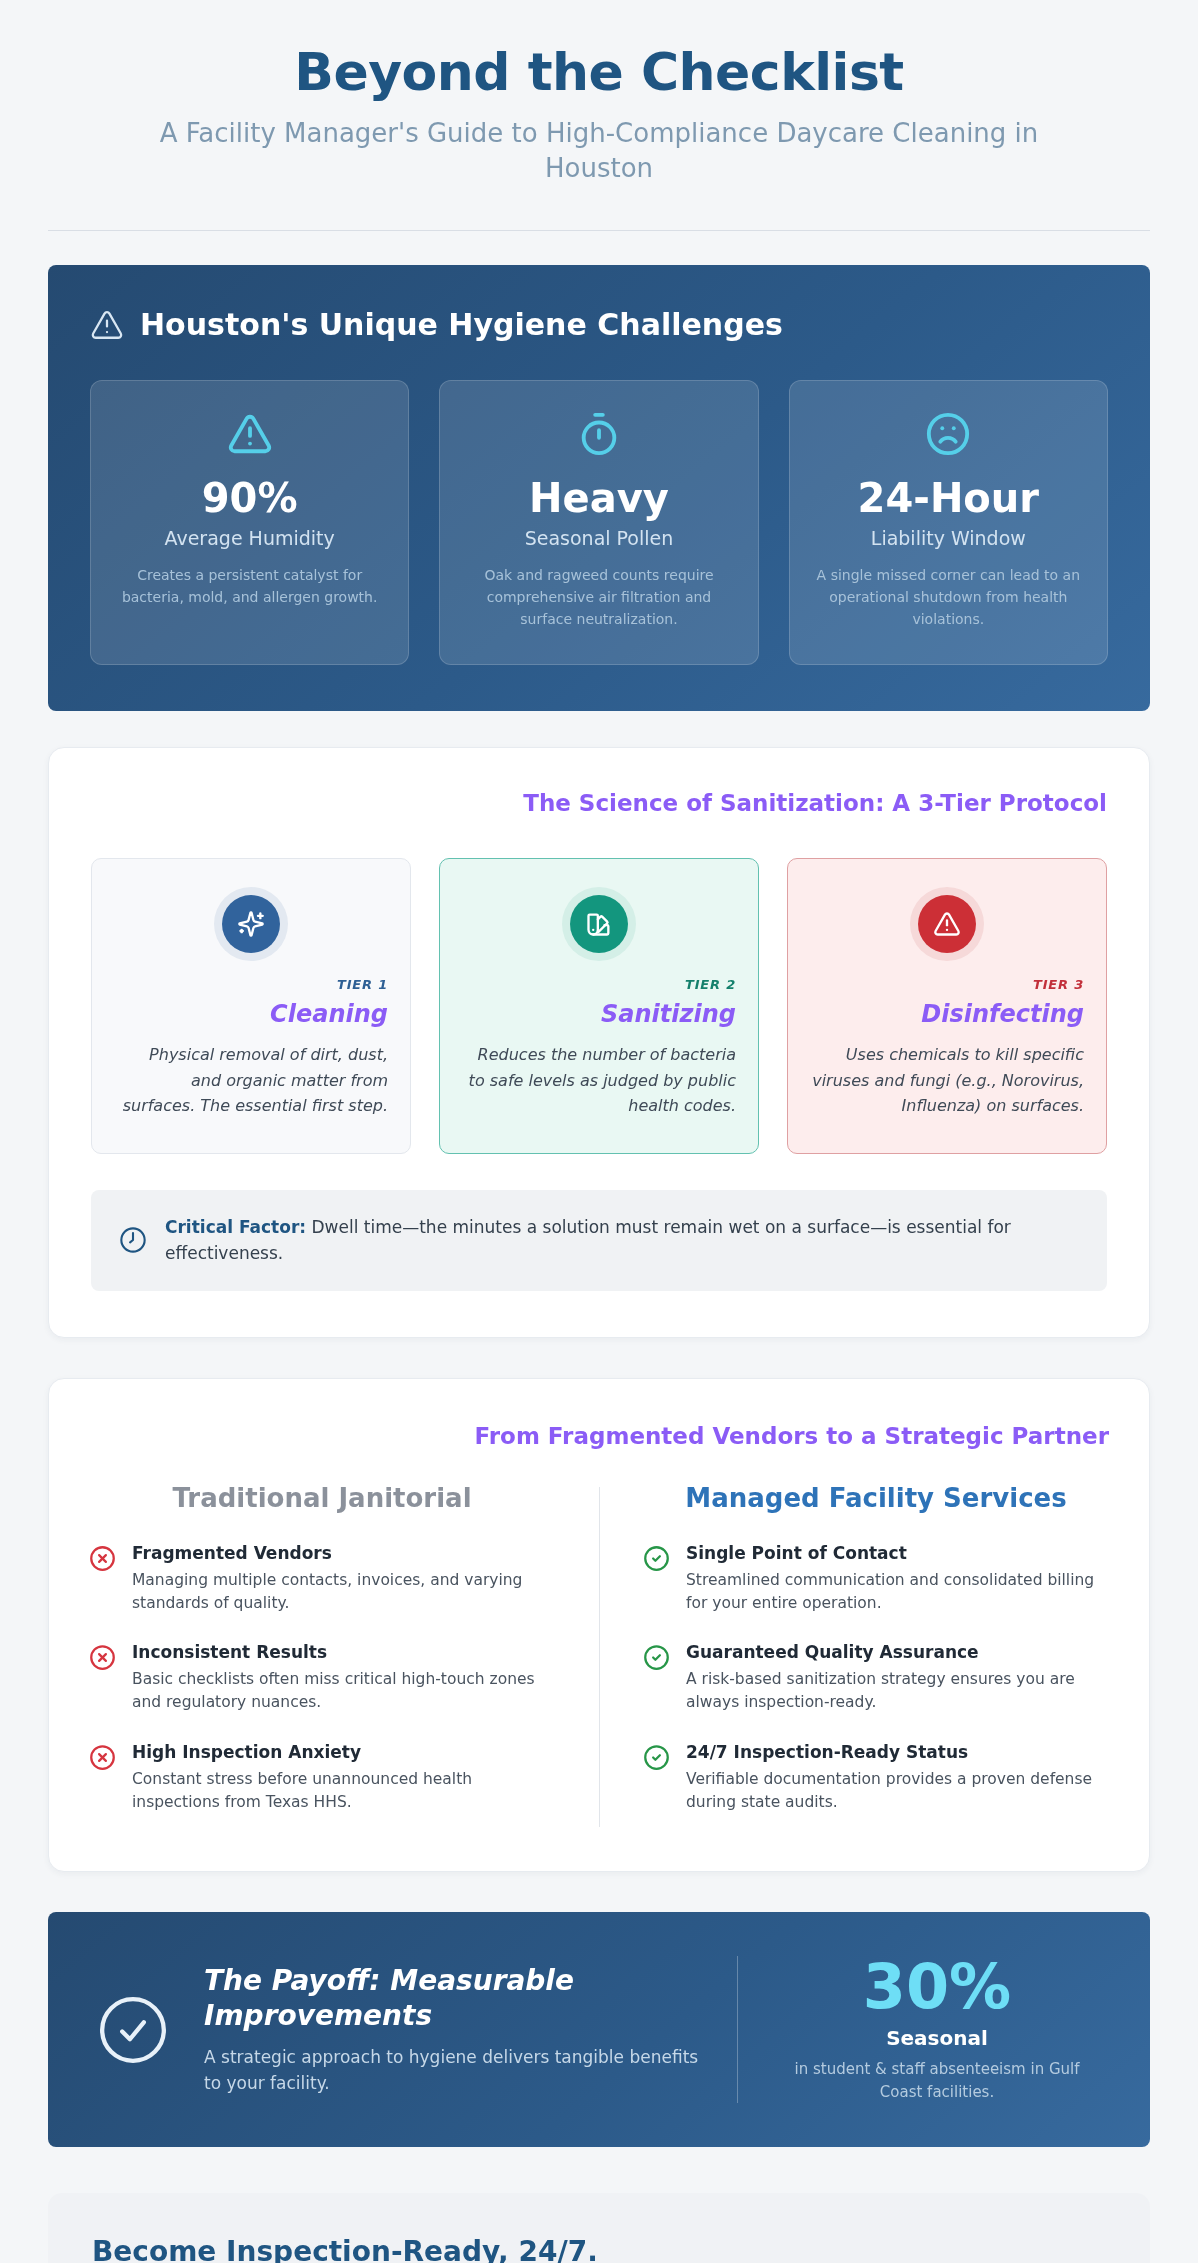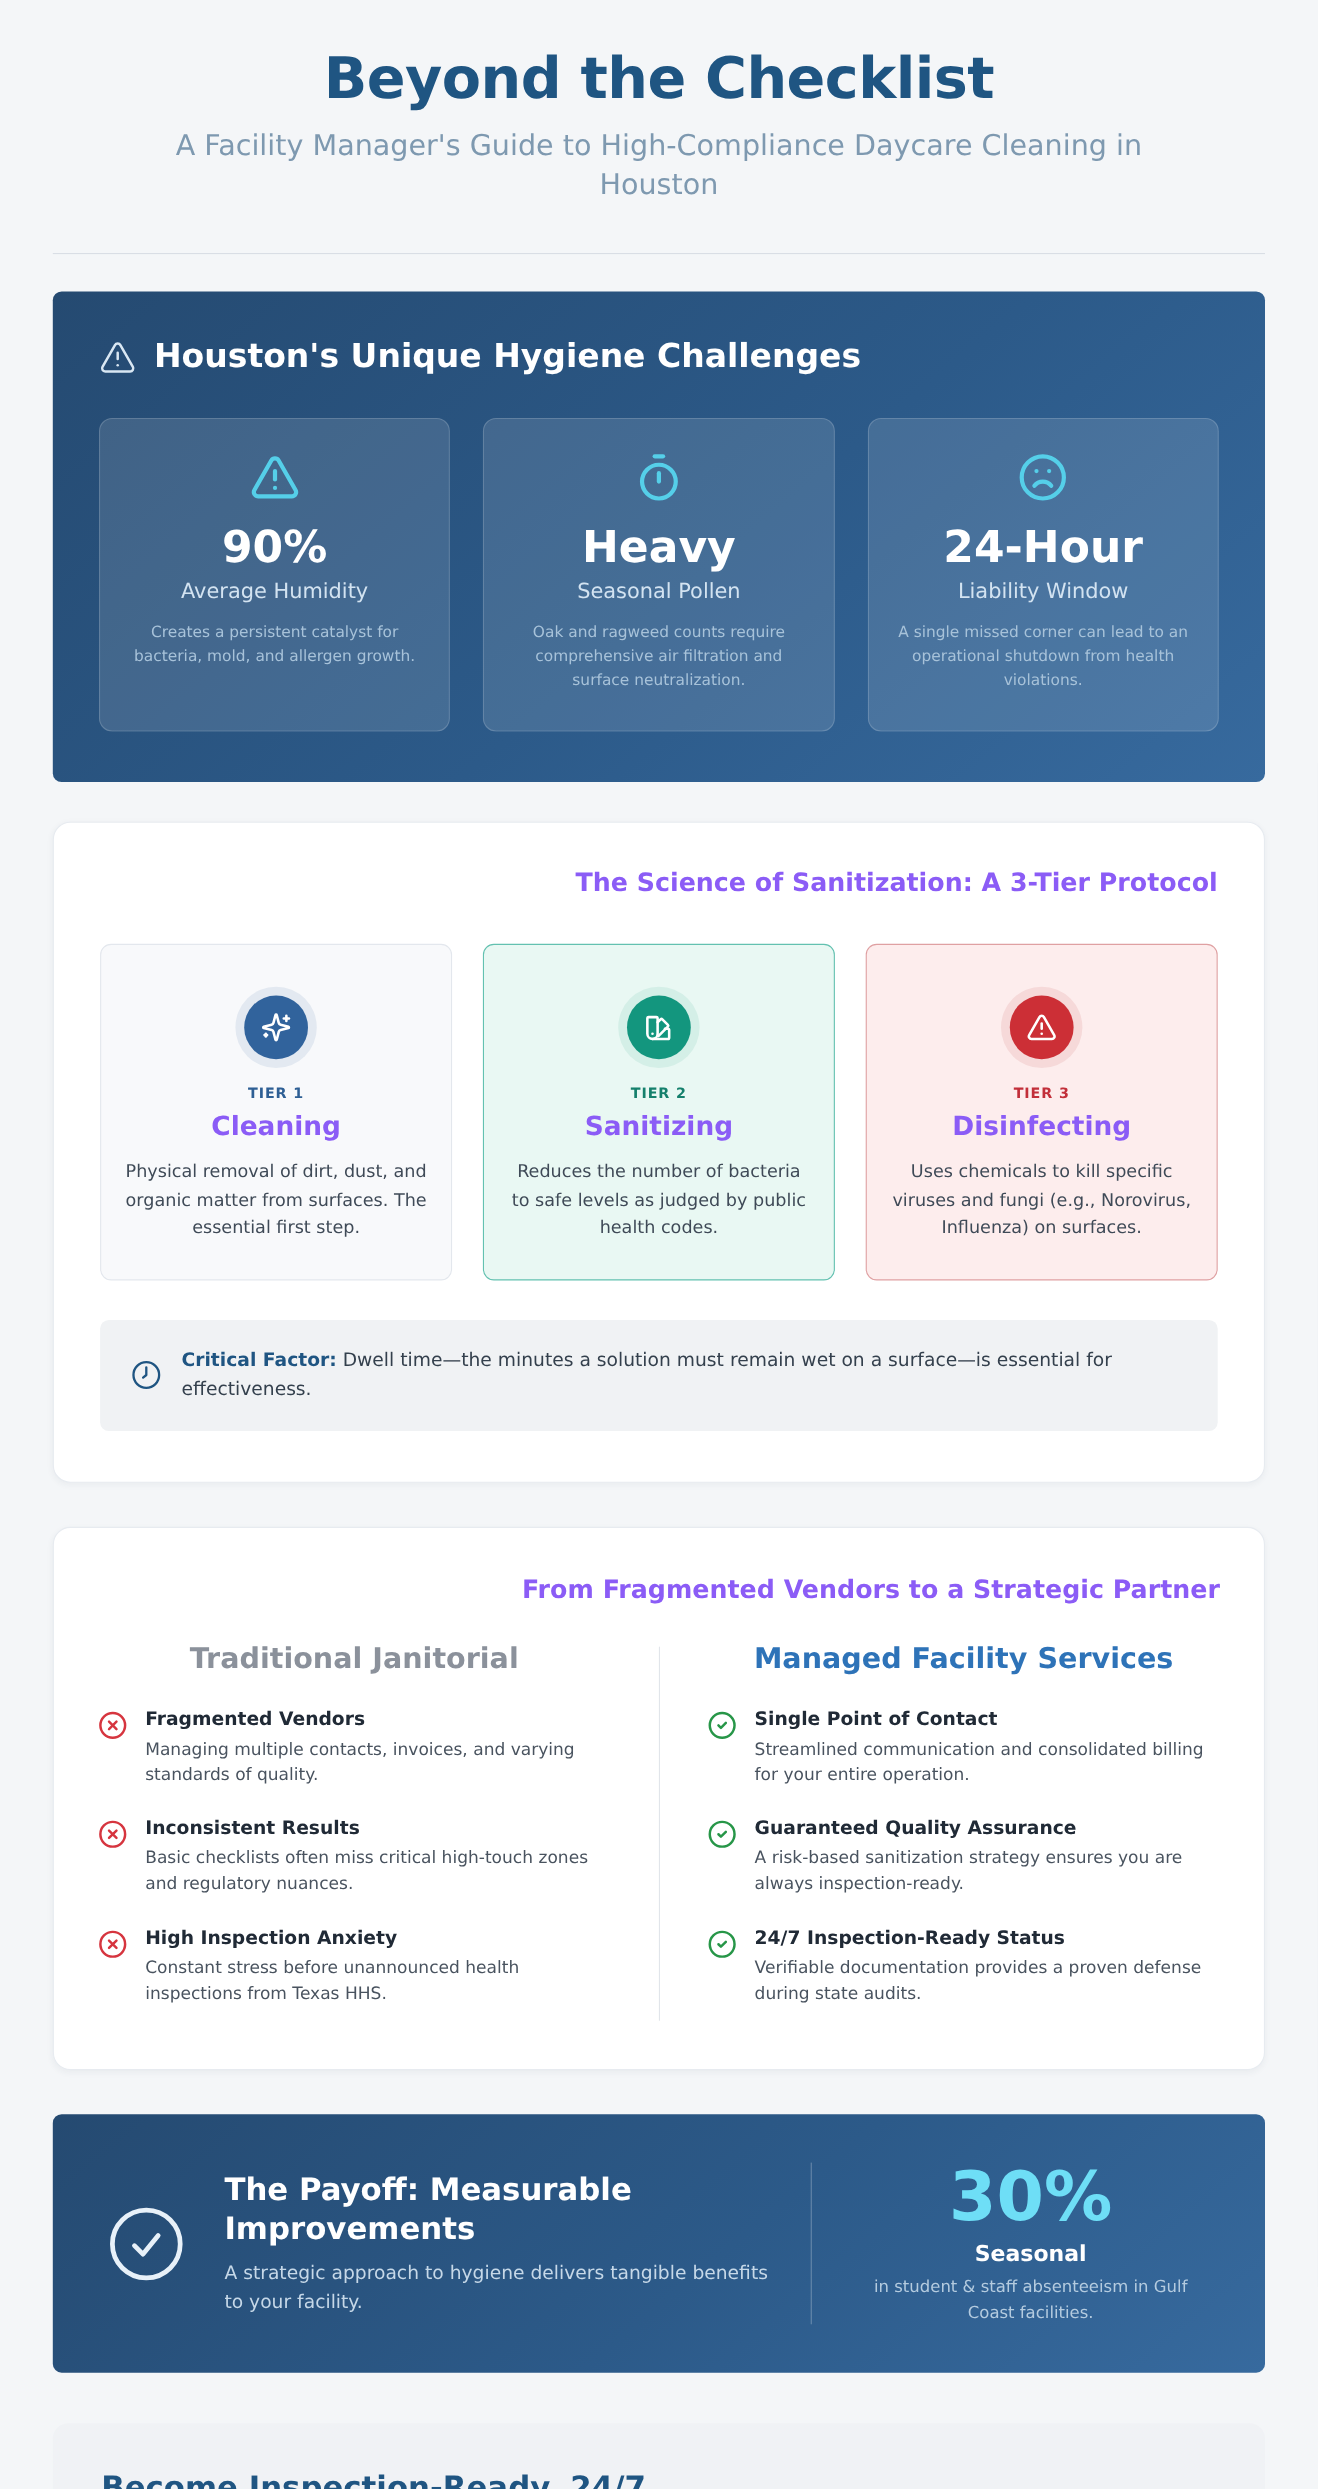--- a/index.html
+++ b/index.html
@@ -44,21 +44,21 @@
   
   .white-card {
     background: #ffffff; border: 1px solid #e7ebf0; border-radius: 16px;
     box-shadow: 0 2px 6px rgba(30,50,80,0.05);
   }
   .section-title { font-size: 23px; font-weight: bold; color: #8b5cf6; text-align: right; }
 
   
   .protocol { margin-top: 36px; padding: 42px 42px 46px; }
   .tier-grid { display: grid; grid-template-columns: repeat(3, 1fr); gap: 28px; margin-top: 42px; }
-  .tier-card { border-radius: 10px; padding: 40px 22px 34px; text-align: center; border: 1px solid; }
+  .tier-card { border-radius: 10px; padding: 30px 22px 34px; text-align: right; border: 1px solid; font-style: italic; }
   .tier-1 { background: #f8f9fb; border-color: #e3e7ed; }
   .tier-2 { background: #e9f8f3; border-color: #63c1b0; }
   .tier-3 { background: #fdeded; border-color: #dfa0a2; }
   .tier-circle {
     width: 58px; height: 58px; border-radius: 50%; margin: 6px auto 0;
     display: flex; align-items: center; justify-content: center; color: #fff;
   }
   .tier-1 .tier-circle { background: #31639c; box-shadow: 0 0 0 8px #e3e9f1; }
   .tier-2 .tier-circle { background: #13967e; box-shadow: 0 0 0 8px #d4efe7; }
   .tier-3 .tier-circle { background: #cc2f36; box-shadow: 0 0 0 8px #f6d9d9; }
@@ -93,21 +93,21 @@
   .pt-item .icon { flex: none; margin-top: 2px; display: flex; }
   .pt-item .icon.red { color: #d6353f; }
   .pt-item .icon.green { color: #279648; }
   .pt-title { font-size: 17px; font-weight: bold; color: #202a36; }
   .pt-desc { font-size: 15.5px; color: #49535f; line-height: 1.5; margin-top: 6px; }
 
   
   .payoff { margin-top: 40px; padding: 44px 48px; display: flex; align-items: center; gap: 34px; }
   .payoff .big-check { color: #e8f1f9; flex: none; display: flex; }
   .payoff-text { flex: 1; }
-  .payoff-text h2 { color: #ffffff; font-size: 28px; font-weight: bold; line-height: 1.25; max-width: 480px; }
+  .payoff-text h2 { color: #ffffff; font-size: 28px; font-weight: bold; line-height: 1.25; max-width: 480px; font-style: italic; }
   .payoff-text p { color: #c6d8e8; font-size: 17px; line-height: 1.5; margin-top: 12px; max-width: 500px; }
   .payoff-divider { width: 1px; align-self: stretch; background: rgba(255,255,255,0.28); }
   .payoff-stat { width: 330px; text-align: center; }
   .payoff-stat .big { font-size: 62px; font-weight: bold; color: #6edef6; line-height: 1; }
   .payoff-stat .mid { font-size: 20px; font-weight: bold; color: #ffffff; margin-top: 8px; }
   .payoff-stat .small { font-size: 15px; color: #b4cbdf; line-height: 1.5; margin-top: 8px; }
 
   
   .cta {
     margin-top: 46px; background: #f0f2f5; border-radius: 14px;

